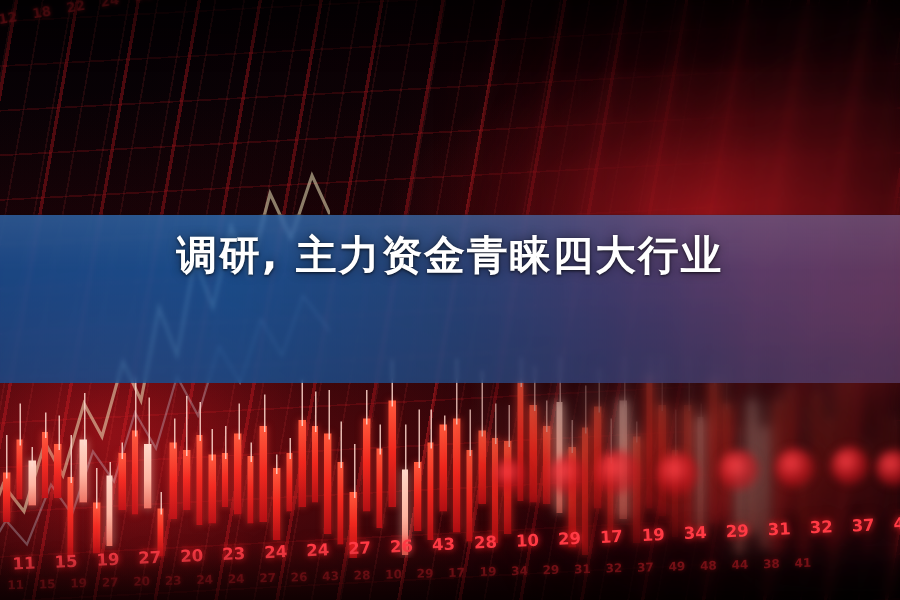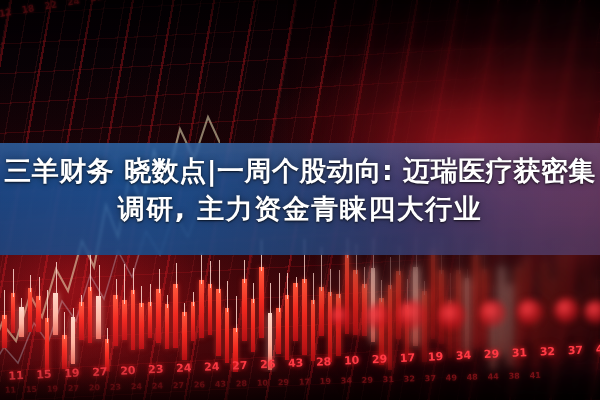--- a/index.html
+++ b/index.html
@@ -461,17 +461,16 @@
       <div class="bokeh" style="left: 329px; top: 306px; width: 22px; height: 22px;"></div>
     </div>
 
   <div class="layer" id="edge-shade"></div>
 
   <div id="title-band">
     <div id="title-band-sheen"></div>
   </div>
 
   <div id="headline">
-    <span class="line line1">三羊财务 晓数点|一周个股动向: 迈瑞医疗获密集</span>
     <span class="line line2">调研, 主力资金青睐四大行业</span>
   </div>
 
 </div>
 
 </body></html>

